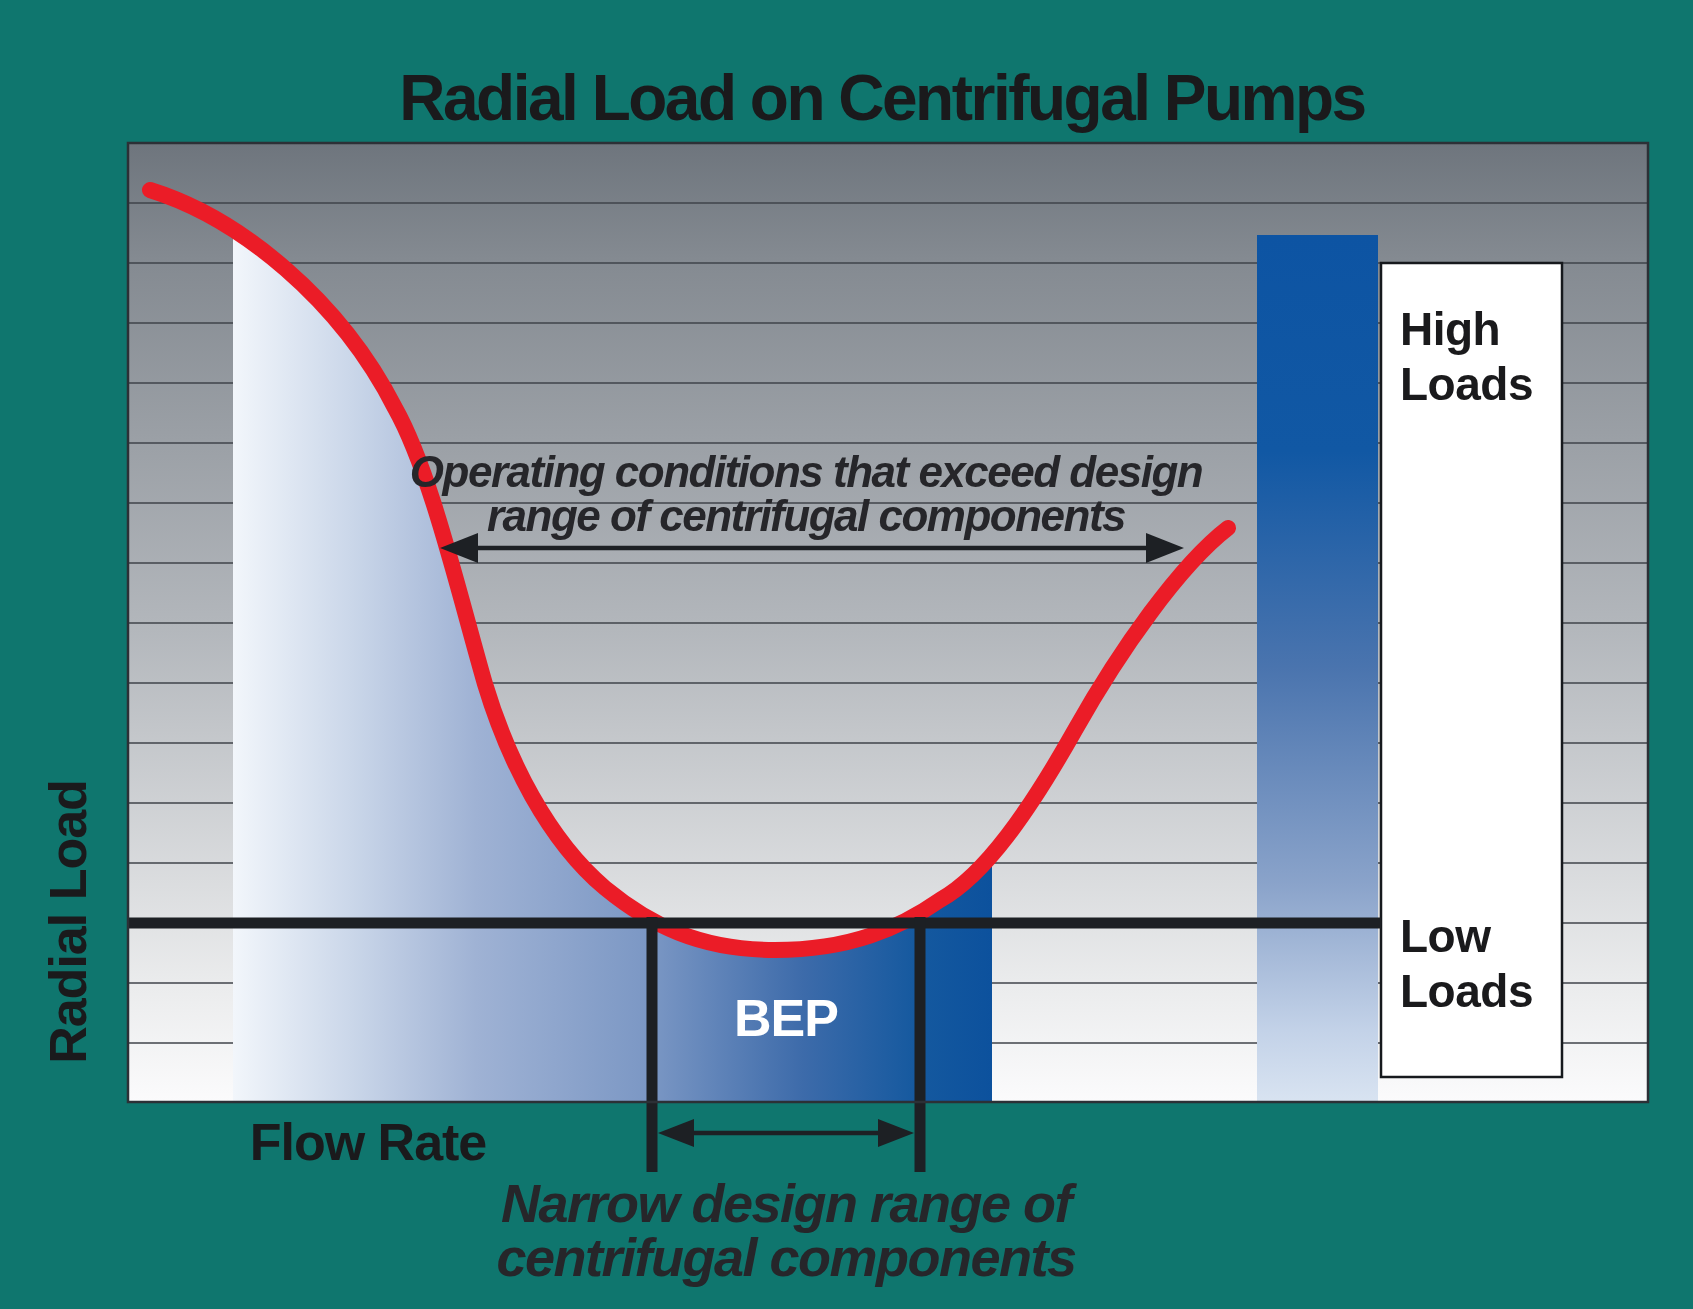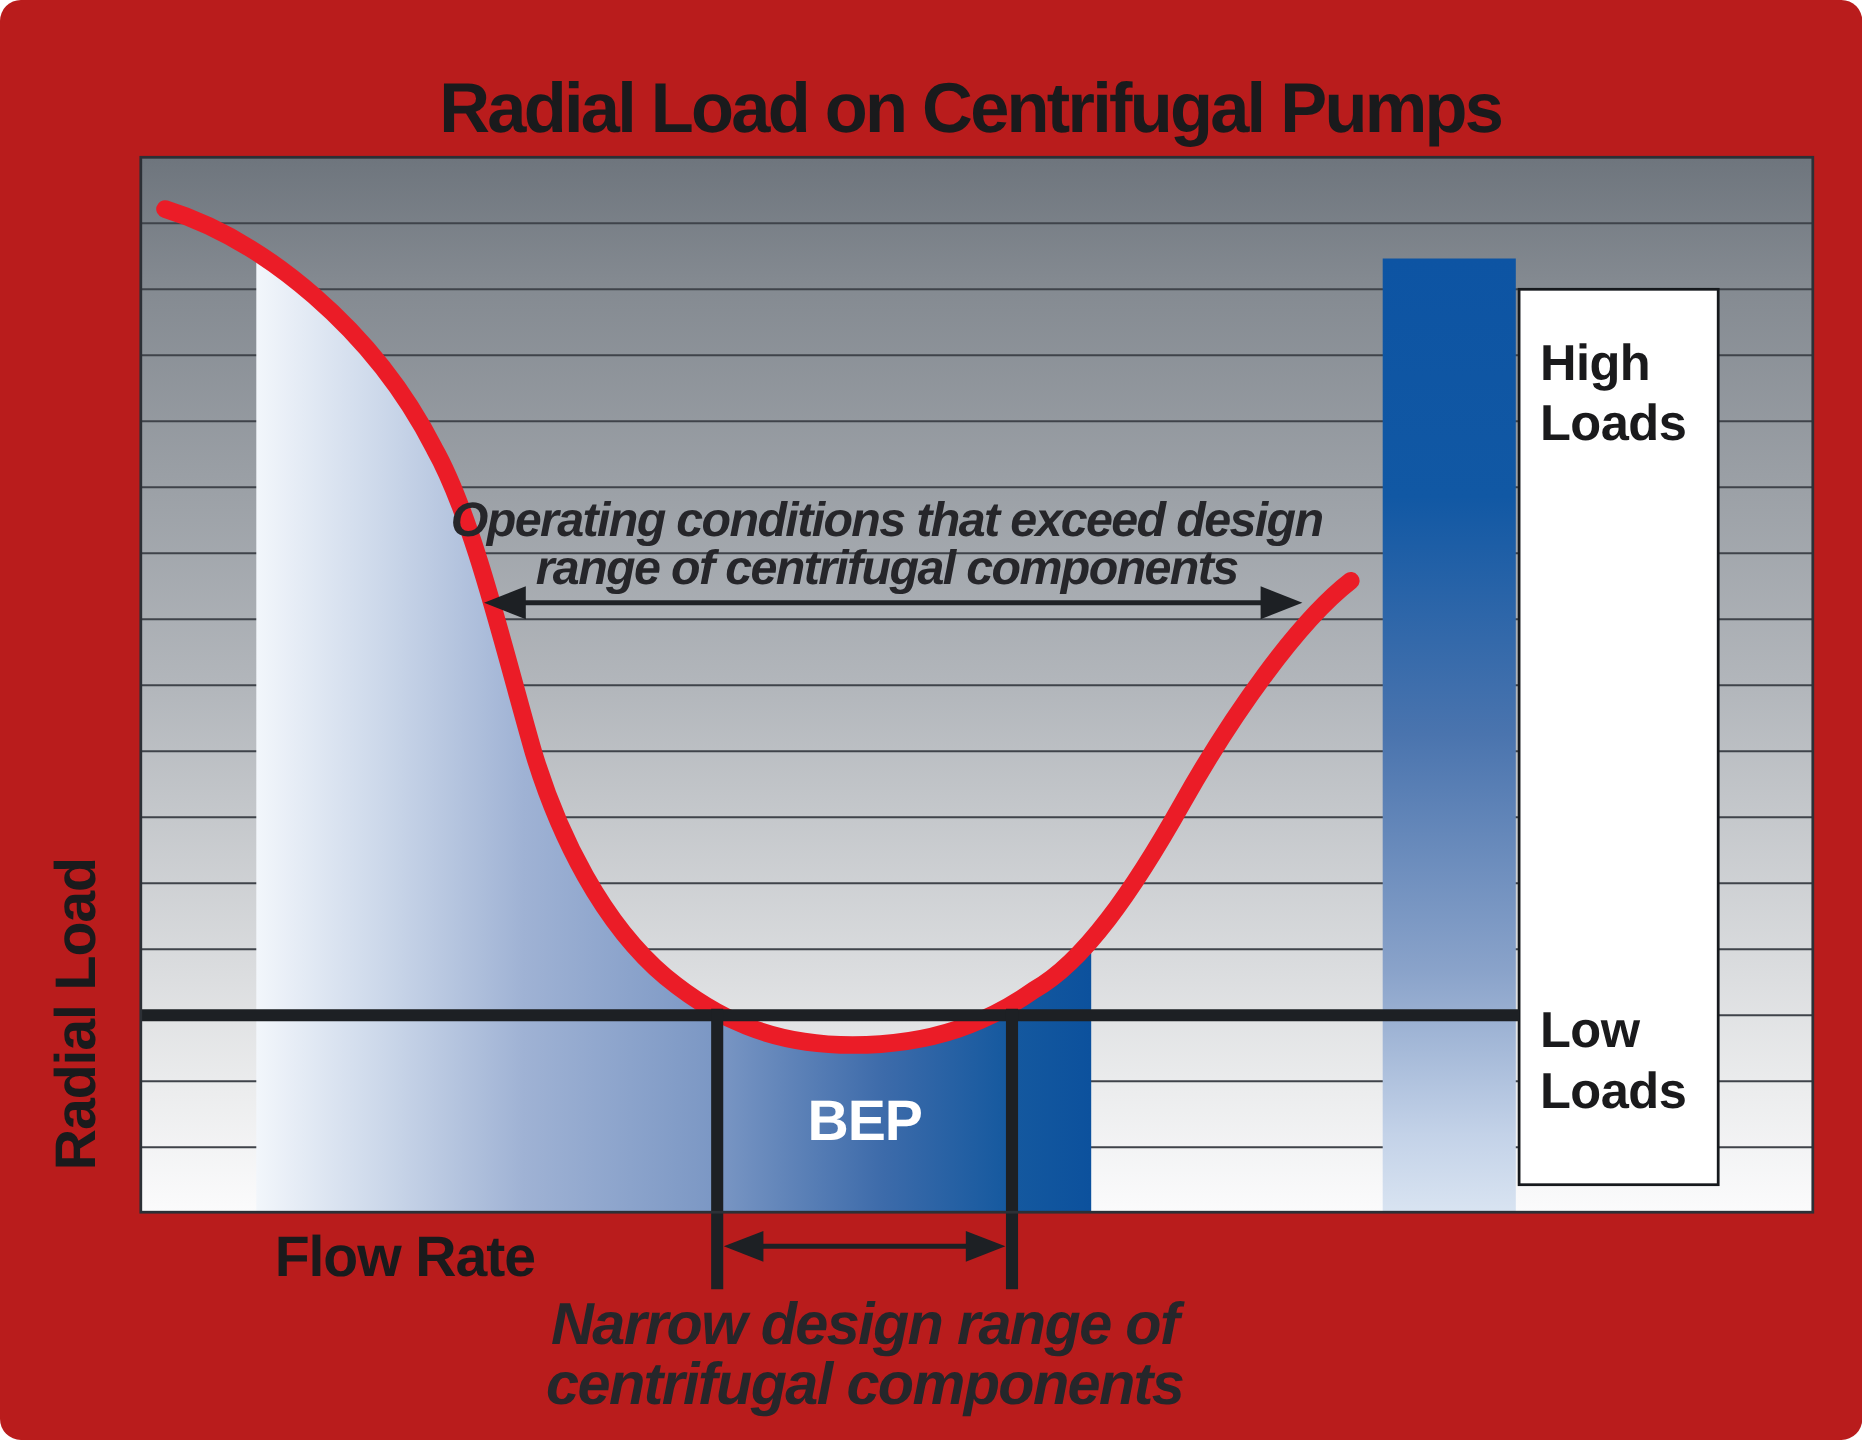--- a/index.html
+++ b/index.html
@@ -1,17 +1,17 @@
 <!DOCTYPE html>
 <html><head>
 <meta charset="utf-8">
 <style>
   html,body{margin:0;padding:0;background:#ffffff;}
-  .stage{position:relative;width:1693px;height:1309px;background:#b91c1c;overflow:hidden;
-         font-family:"Liberation Sans", sans-serif;border-radius:19px;}
+  .stage{position:relative;width:1693px;height:1309px;background:#0f766e;overflow:hidden;
+         font-family:"Liberation Sans", sans-serif;}
   svg{display:block;}
   text{font-family:"Liberation Sans", sans-serif;}
   .title-t{font-size:64px;font-weight:bold;letter-spacing:-2.5px;fill:#1a1a1c;}
   .axis-t{font-size:52px;font-weight:bold;letter-spacing:-1px;fill:#1a1a1c;}
   .note-t{font-size:44px;font-weight:bold;font-style:italic;letter-spacing:-1.5px;fill:#26262a;}
   .note-big-t{font-size:54px;font-weight:bold;font-style:italic;letter-spacing:-1.5px;fill:#26262a;}
   .bep-t{font-size:52px;font-weight:bold;letter-spacing:-1px;fill:#ffffff;}
   .loads-t{font-size:46px;font-weight:bold;letter-spacing:-0.5px;fill:#1a1a1c;}
 </style>
 </head>

